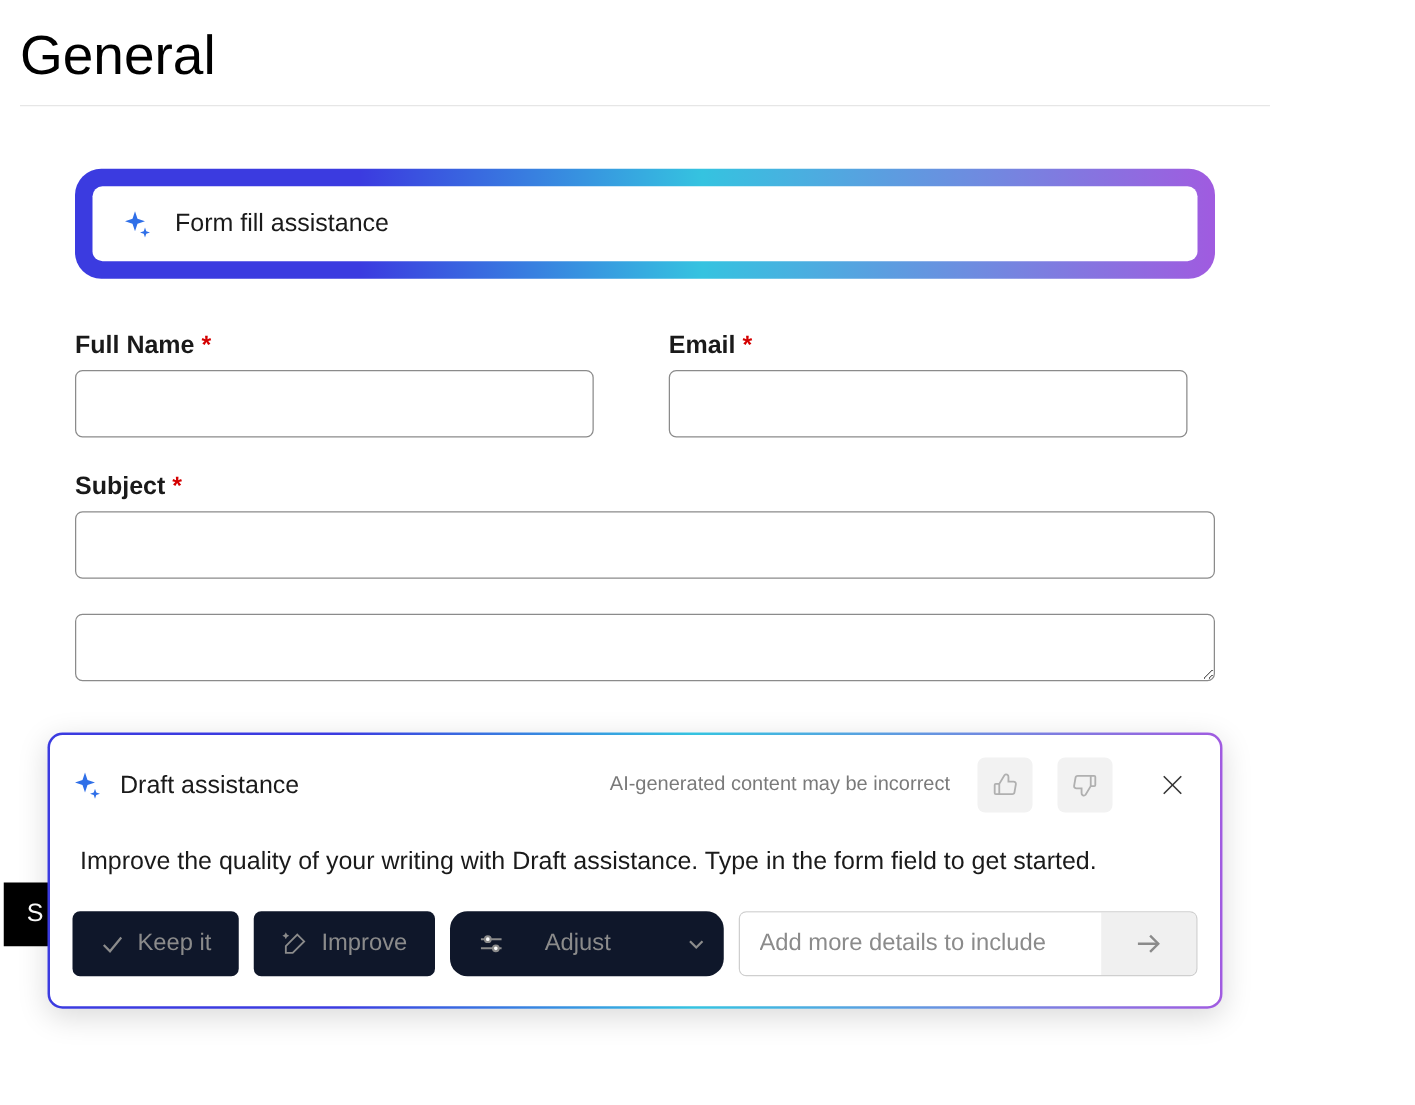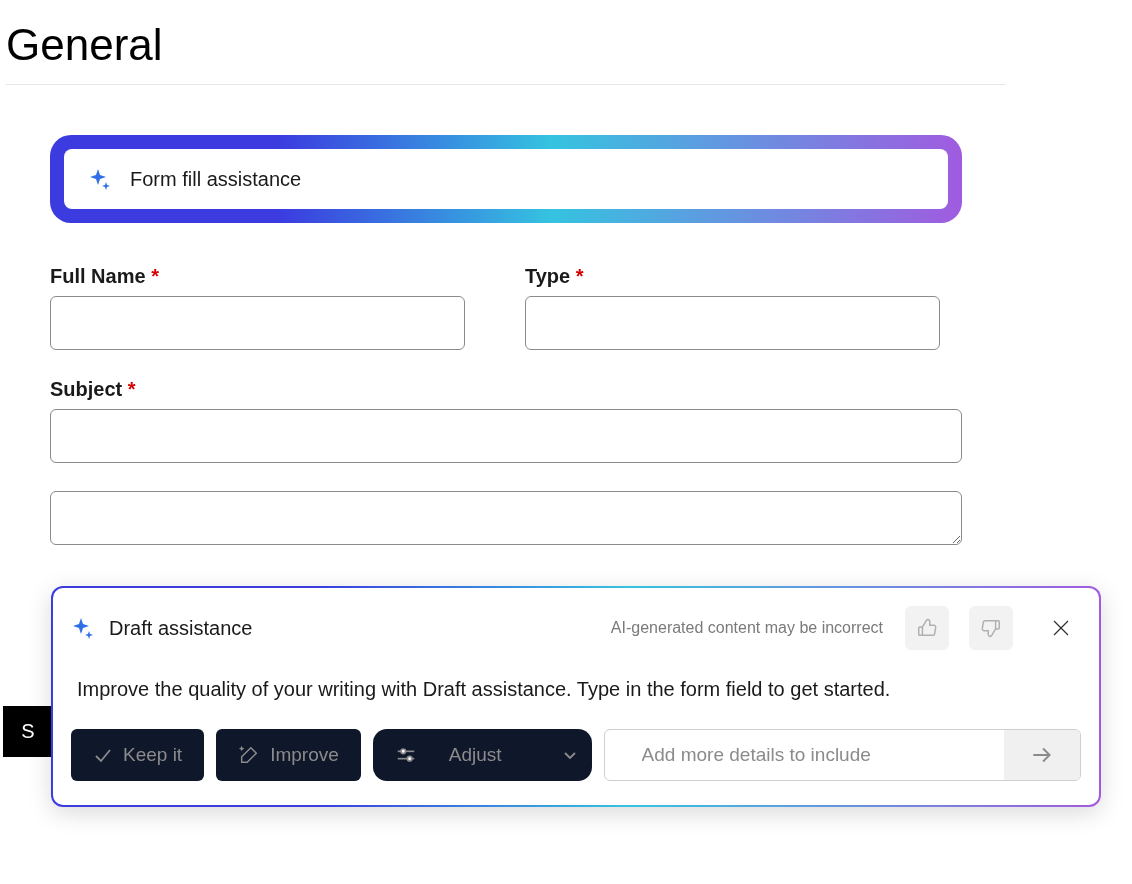--- a/index.html
+++ b/index.html
@@ -5,21 +5,21 @@
     * { box-sizing: border-box; margin: 0; padding: 0; }
     body {
       font-family: "Segoe UI", -apple-system, BlinkMacSystemFont, sans-serif;
       background: #fff;
       width: 1132px;
       height: 884px;
       position: relative;
     }
     .page {
       width: 1000px;
-      margin-left: 6px;
+      margin-left: 16px;
     }
     .page-title {
       font-size: 44px;
       font-weight: 400;
       color: #000;
       padding: 20px 0 14px 0;
       border-bottom: 1px solid #e6e6e6;
     }
     .form-container {
       padding: 50px 44px 0 44px;
@@ -93,23 +93,23 @@
       border: none;
       font-size: 20px;
       padding: 14px 16px;
       cursor: pointer;
       width: 50px;
       overflow: hidden;
     }
     
     .draft-popup {
       position: absolute;
-      left: 51px;
+      left: 38px;
       top: 586px;
-      width: 1050px;
+      width: 940px;
       background: linear-gradient(90deg, #3b3be0 0%, #3b3be0 25%, #35c3e0 55%, #a05be0 100%);
       border-radius: 12px;
       box-shadow: 0 6px 24px rgba(0,0,0,0.15);
     }
     .draft-popup-inner {
       background: #fff;
       border-radius: 10px;
       margin: 2px;
       padding: 18px 18px 24px 18px;
     }
@@ -178,21 +178,20 @@
     }
     .adjust-btn { padding-right: 14px; gap: 32px; border-radius: 14px;}
     .chev { margin-left: 28px; }
     .details-wrap {
       flex: 1;
       display: flex;
       border: 1px solid #cfcfcf;
       border-radius: 6px;
       height: 52px;
       overflow: hidden;
-      padding-left: 21px;
     }
     .details-input {
       flex: 1;
       border: none;
       padding: 0 16px;
       font-size: 19px;
       color: #333;
       outline: none;
     }
     .details-input::placeholder { color: #8b8b8b; }
@@ -229,21 +228,21 @@
     <div class="form-row">
       <div class="form-col">
         <label class="field-label">
           <span>Full Name</span>
           <span class="req">*</span>
         </label>
         <input class="text-input full-name-input" type="text" value="" style="">
       </div>
       <div class="form-col">
         <label class="field-label">
-          <span>Type</span>
+          <span>Email</span>
           <span class="req">*</span>
         </label>
         <input class="text-input email-input" type="text" value="" style="">
       </div>
     </div>
 
     <div style="margin-bottom:28px;">
       <label class="field-label">
         <span>Subject</span>
         <span class="req">*</span>

